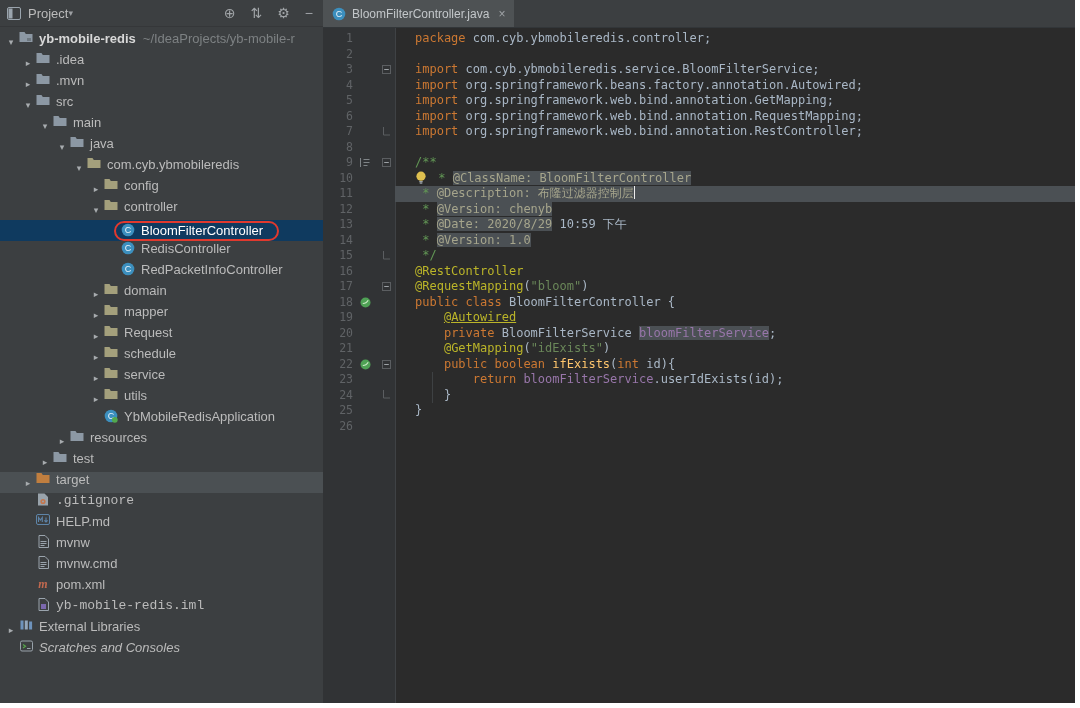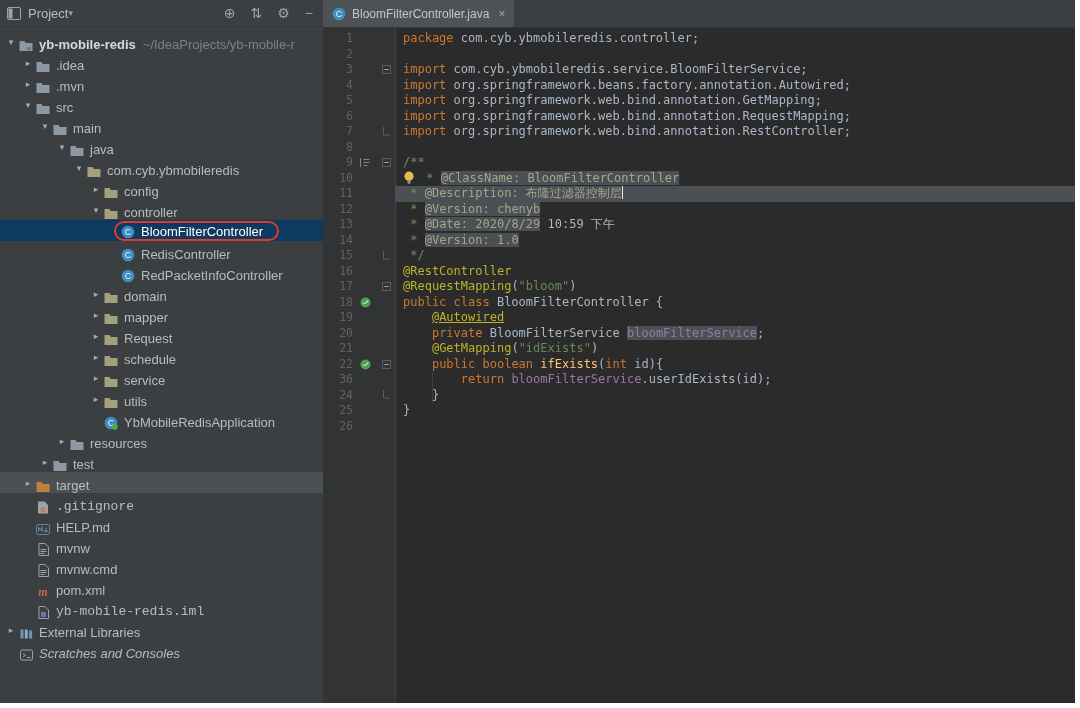--- a/index.html
+++ b/index.html
@@ -15,21 +15,21 @@
   .ph-caret{font-size:9px;color:#9DA0A3;cursor:pointer}
   .spacer{flex:1}
   .toolbar{display:flex;align-items:center;gap:15px;margin-right:2px}
   .tb-icon{color:#A0A4A7;font-size:14px;line-height:14px;cursor:pointer}
 
   .tree{flex:1;padding-top:4px;font-size:13px;color:#BBBBBB;overflow:hidden}
   .tree-row{height:21px;display:flex;align-items:center;white-space:nowrap;overflow:hidden;cursor:pointer}
   .tree-row.selected{background:#0f3a5f;color:#FFFFFF}
   .tree-row.rowhl{background:#4B5053}
   .arrow{width:14px;flex-shrink:0;display:inline-block;text-align:center;color:#A7ABAE;font-size:9px}
-  .row-inner{display:flex;align-items:flex-end;height:21px}
+  .row-inner{display:flex;align-items:flex-start;height:21px}
   .row-inner.annotated{border:2px solid #E0392E;border-radius:10px;height:20px;padding:0 14px 0 4px;margin-left:-6px}
   .ticon{width:16px;margin-right:5px;display:inline-flex;align-items:center;justify-content:center;flex-shrink:0}
   .tlabel.bold{font-weight:700;color:#D8D8D8}
   .tree-row.selected .tlabel{color:#fff}
   .tdetail{color:#7D8183;margin-left:7px}
 
   
   .editor{flex:1;min-width:0;display:flex;flex-direction:column}
   .tabbar{height:28px;background:#3C3F41;display:flex;align-items:stretch;border-bottom:1px solid #323639;flex-shrink:0}
   .tab{display:flex;align-items:center;gap:6px;background:#4E5254;padding:0 9px;color:#C3C7CA;font-size:12px;cursor:pointer}
@@ -39,21 +39,21 @@
   .code-area{flex:1;position:relative;padding-top:3px;
     font-family:"DejaVu Sans Mono",monospace;font-size:12px;line-height:15.5px;
     background:linear-gradient(to right,#313335 72px,#2B2B2B 72px);overflow:hidden}
   .gutter-sep{position:absolute;left:72px;top:0;bottom:0;width:1px;background:#3F4245}
   .indent-guide{position:absolute;left:109px;top:344px;height:31px;width:1px;background:#3E4143}
   .code-line{display:flex;height:15.5px}
   .code-line.cur .ltext{background:#4B5054}
   .ln{width:30px;flex-shrink:0;text-align:right;color:#606366;font-size:11.5px;cursor:pointer}
   .gslot{width:24px;flex-shrink:0;display:flex;align-items:center;justify-content:center}
   .fslot{width:18px;flex-shrink:0;display:flex;align-items:center;justify-content:center}
-  .ltext{flex:1;white-space:pre;padding-left:8px;position:relative;cursor:text}
+  .ltext{flex:1;white-space:pre;padding-left:20px;position:relative;cursor:text}
   .bulb{display:inline-flex;width:13px;margin-right:3px;vertical-align:-2px}
   .caret{display:inline-block;width:1px;height:13px;background:#ECECEC;vertical-align:-2px}
 
   .tk-kw{color:#CC7832}
   .tk-pln{color:#A9B7C6}
   .tk-str{color:#6A8759}
   .tk-ann{color:#BBB529}
   .tk-annu{color:#BBB529;text-decoration:underline}
   .tk-cmt{color:#629755}
   .tk-doc{color:#A6A58C}
@@ -624,21 +624,21 @@
             </span>
             <span class="fslot">
               <svg width="9" height="9" viewBox="0 0 9 9">
                 <rect x="0.5" y="0.5" width="8" height="8" fill="#313335" stroke="#5B5E61"></rect>
                 <path d="M2.2 4.5h4.6" stroke="#9DA2A6"></path>
               </svg>
             </span>
             <span class="ltext"><span class="tk-pln">    </span><span class="tk-kw">public boolean </span><span class="tk-mth">ifExists</span><span class="tk-pln">(</span><span class="tk-kw">int</span><span class="tk-pln"> id){</span></span>
           </div>
           <div class="code-line">
-            <span class="ln">36</span>
+            <span class="ln">23</span>
             <span class="gslot"></span>
             <span class="fslot"></span>
             <span class="ltext"><span class="tk-pln">        </span><span class="tk-kw">return </span><span class="tk-fld">bloomFilterService</span><span class="tk-pln">.</span><span class="tk-bold">userIdExists</span><span class="tk-pln">(id);</span></span>
           </div>
           <div class="code-line">
             <span class="ln">24</span>
             <span class="gslot"></span>
             <span class="fslot">
               <svg width="9" height="10" viewBox="0 0 9 10">
                 <path d="M1.5 0v8h6.5" fill="none" stroke="#5B5E61"></path>

